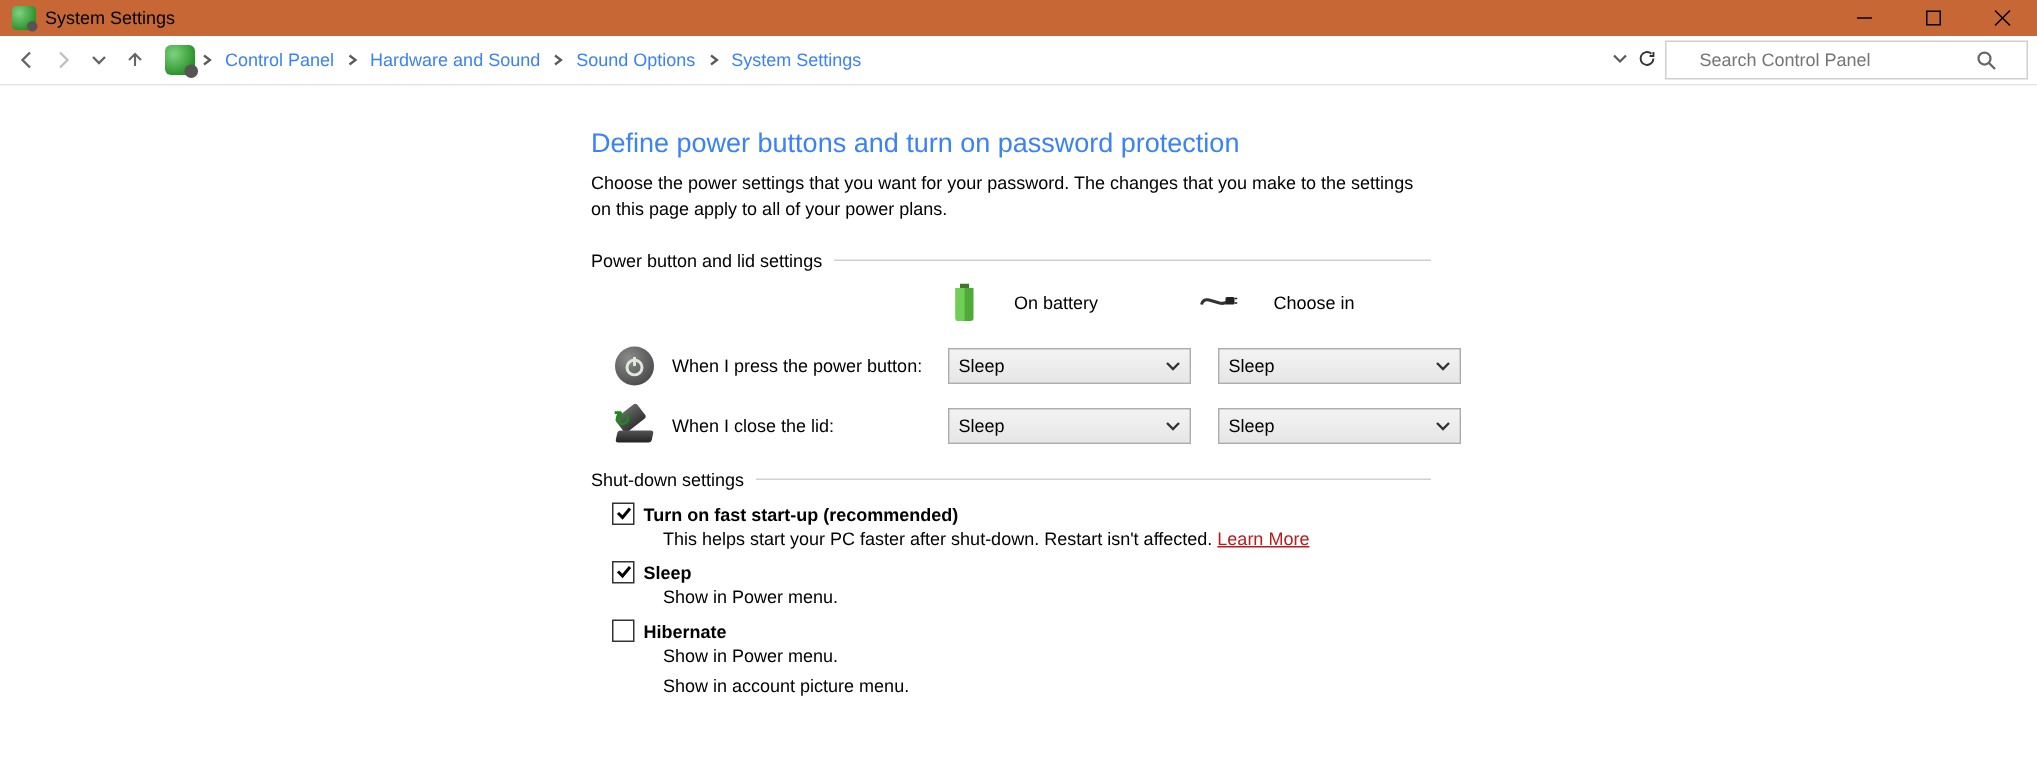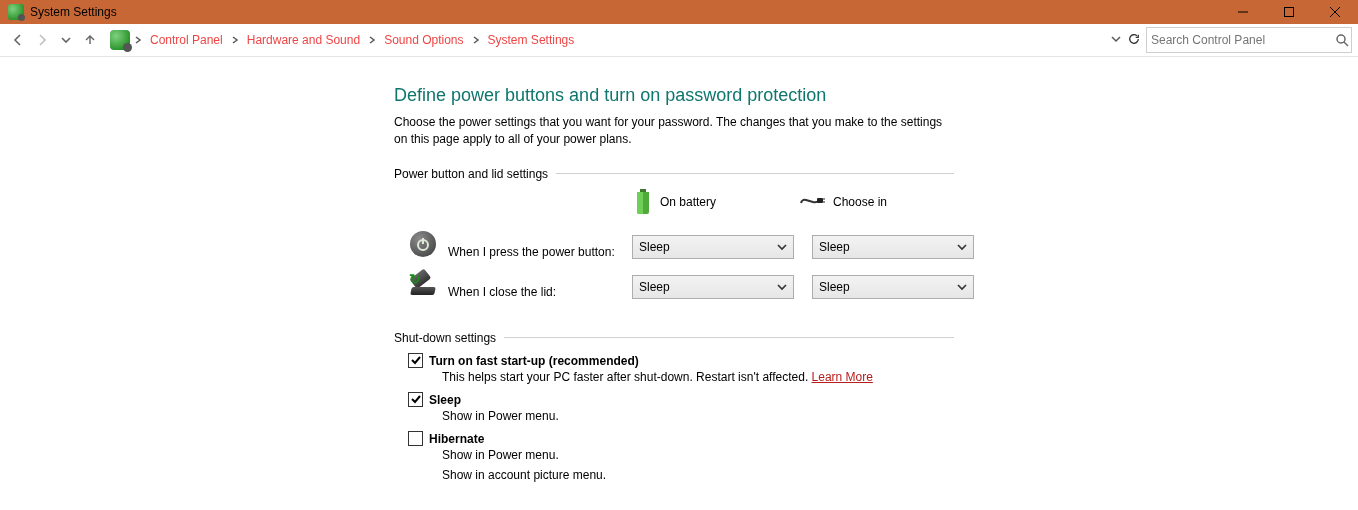--- a/index.html
+++ b/index.html
@@ -12,43 +12,43 @@
   .titlebar .winbtn{width:46px;height:24px;display:flex;align-items:center;justify-content:center;color:#000}
   .titlebar .winbtn svg{width:12px;height:12px;stroke:#000;fill:none;stroke-width:1}
   
   .navbar{height:32px;border-bottom:1px solid #e5e5e5;display:flex;align-items:center;padding:0 6px;background:#fff}
   .navbtn{width:24px;height:24px;display:flex;align-items:center;justify-content:center;color:#666}
   .navbtn.disabled{color:#c0c0c0}
   .navbtn svg{width:14px;height:14px;stroke:currentColor;fill:currentColor}
   .cp-icon{width:20px;height:20px;margin:0 4px 0 8px;border-radius:4px;background:radial-gradient(circle at 30% 30%,#7fd27f,#0a7a0a);position:relative}
   .cp-icon:after{content:"";position:absolute;right:-2px;bottom:-2px;width:9px;height:9px;border-radius:50%;background:#555}
   .crumbs{display:flex;align-items:center;gap:4px;margin-left:4px;flex:0 0 auto}
-  .crumb{padding:2px 4px;color:#ef4444}
+  .crumb{padding:2px 4px;color:#3b82f6}
   .crumb-sep svg{width:8px;height:8px;stroke:#5a5a5a;fill:none;stroke-width:1.5}
   .nav-spacer{flex:1}
   .addr-tail{display:flex;align-items:center;gap:6px;margin-right:6px}
   .addr-tail svg{width:12px;height:12px;stroke:#5a5a5a;fill:none;stroke-width:1.5}
   .refresh svg{stroke:#333}
-  .searchwrap{display:flex;align-items:center;border:1px solid #cfcfcf;height:24px;width:200px;padding:0 2px;background:#fff}
+  .searchwrap{display:flex;align-items:center;border:1px solid #cfcfcf;height:24px;width:200px;padding:0 20px;background:#fff}
   .searchwrap input{border:none;outline:none;flex:1;font:inherit;color:#777}
   .searchwrap svg{width:14px;height:14px;stroke:#666;fill:none;stroke-width:1.5}
   
   .content{padding:28px 0 0 0;max-width:960px;margin-left:394px;position:relative}
-  .page-title{color:#0f766e;font-size:18px;font-weight:400;margin:0 0 8px 0}
+  .page-title{color:#3b82f6;font-size:18px;font-weight:400;margin:0 0 8px 0}
   .page-desc{max-width:560px;line-height:1.45;margin:0 0 18px 0}
   .group-hdr{display:flex;align-items:center;margin:10px 0 8px 0}
   .group-hdr .lbl{white-space:nowrap;margin-right:8px}
   .group-hdr .rule{flex:1;height:1px;background:#d0d0d0}
   
   .colhdr{display:flex;align-items:center;margin-left:240px;margin-bottom:14px}
-  .colhdr .col{width:165px;display:flex;align-items:center;gap:8px}
+  .colhdr .col{width:165px;display:flex;align-items:center;gap:24px}
   .icon-batt{width:18px;height:26px}
   .icon-plug{width:26px;height:14px}
   
-  .row{display:flex;align-items:flex-end;margin:10px 0 10px 14px}
+  .row{display:flex;align-items:center;margin:10px 0 10px 14px}
   .row .ricon{width:30px;height:30px;margin-right:10px;display:flex;align-items:center;justify-content:center}
   .row .rlabel{width:184px}
   .sel{width:148px;height:22px;border:1px solid #adadad;background:linear-gradient(#f3f3f3,#e6e6e6);display:flex;align-items:center;padding:0 6px;margin-right:18px;position:relative}
   .sel .val{flex:1}
   .sel svg{width:10px;height:10px;stroke:#333;fill:none;stroke-width:1.6}
   
   .sd{margin-left:14px}
   .sdrow{display:flex;align-items:flex-end;margin:8px 0 2px 0}
   .sdbox{width:13px;height:13px;border:1px solid #333;margin-right:6px;display:flex;align-items:center;justify-content:center;flex:0 0 13px}
   .sdbox.checked svg{width:10px;height:10px;stroke:#000;fill:none;stroke-width:2}
@@ -222,21 +222,21 @@
         </svg>
     </div>
     <div class="sel">
       <span class="val">Sleep</span>
       <svg viewBox="0 0 10 10">
           <path d="M1 3 L5 7 L9 3"></path>
         </svg>
     </div>
   </div>
 
-  <div class="group-hdr" style="width:560px;margin-top:32px">
+  <div class="group-hdr" style="width:560px;margin-top:14px">
     <span class="lbl">Shut-down settings</span>
     <span class="rule"></span>
   </div>
 
   <div class="sd">
     <div class="sdrow">
       <div class="sdbox checked">
         <svg viewBox="0 0 10 10">
             <path d="M1 5 L4 8 L9 2"></path>
           </svg>

